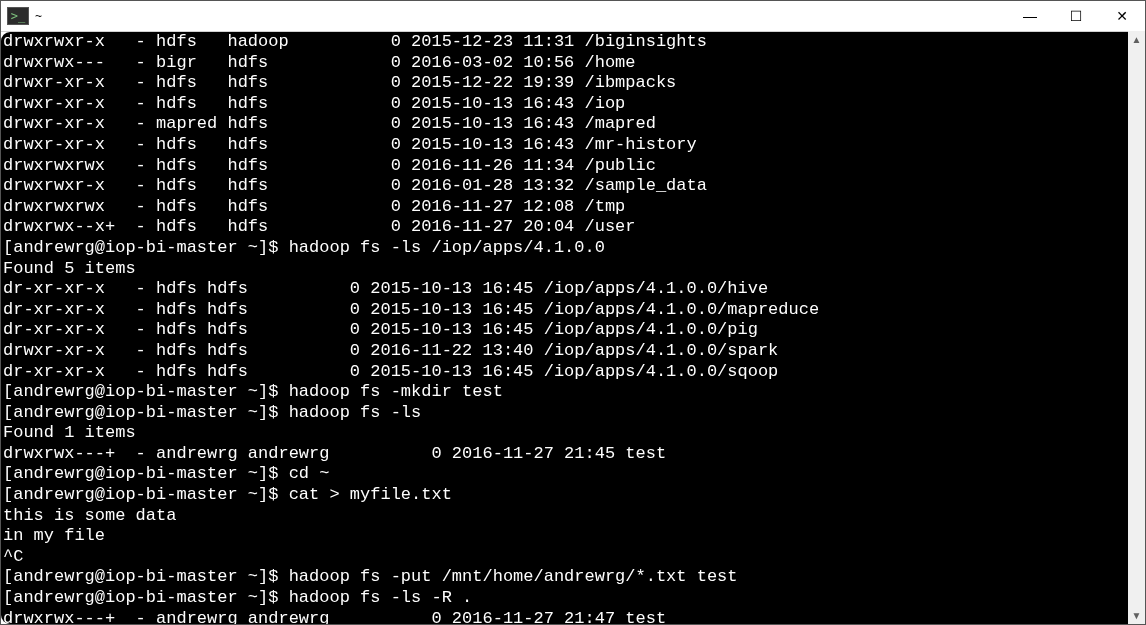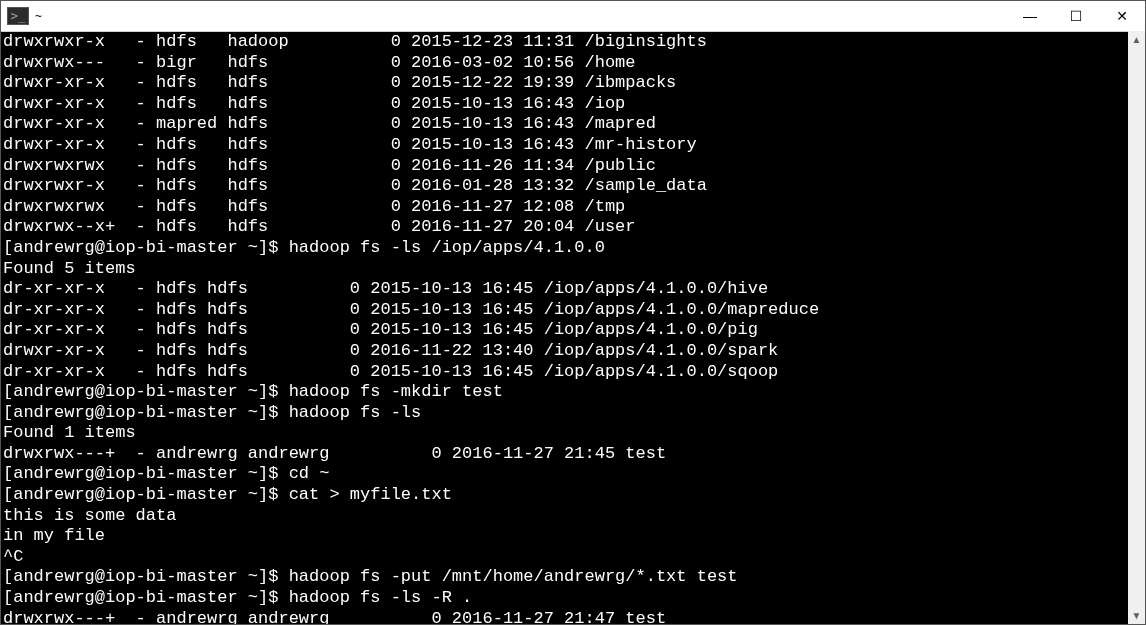--- a/index.html
+++ b/index.html
@@ -47,20 +47,21 @@
     background:#000;
     color:#fefefe;
     font-family:"Consolas","Courier New",monospace;
     font-size:17px;
     line-height:20.6px;
     letter-spacing:0px;
     padding:0 2px;
     white-space:pre;
     overflow:hidden;
     position:relative;
+    border-radius:9px;
   }
   .scrollbar{
     position:absolute;right:0;top:30px;bottom:0;width:17px;
     background:#f0f0f0;
     display:flex;flex-direction:column;align-items:center;
   }
   .scrollbar .arrow{
     width:17px;height:17px;display:flex;align-items:center;justify-content:center;
     color:#606060;font-size:10px;
     background:#f0f0f0;

